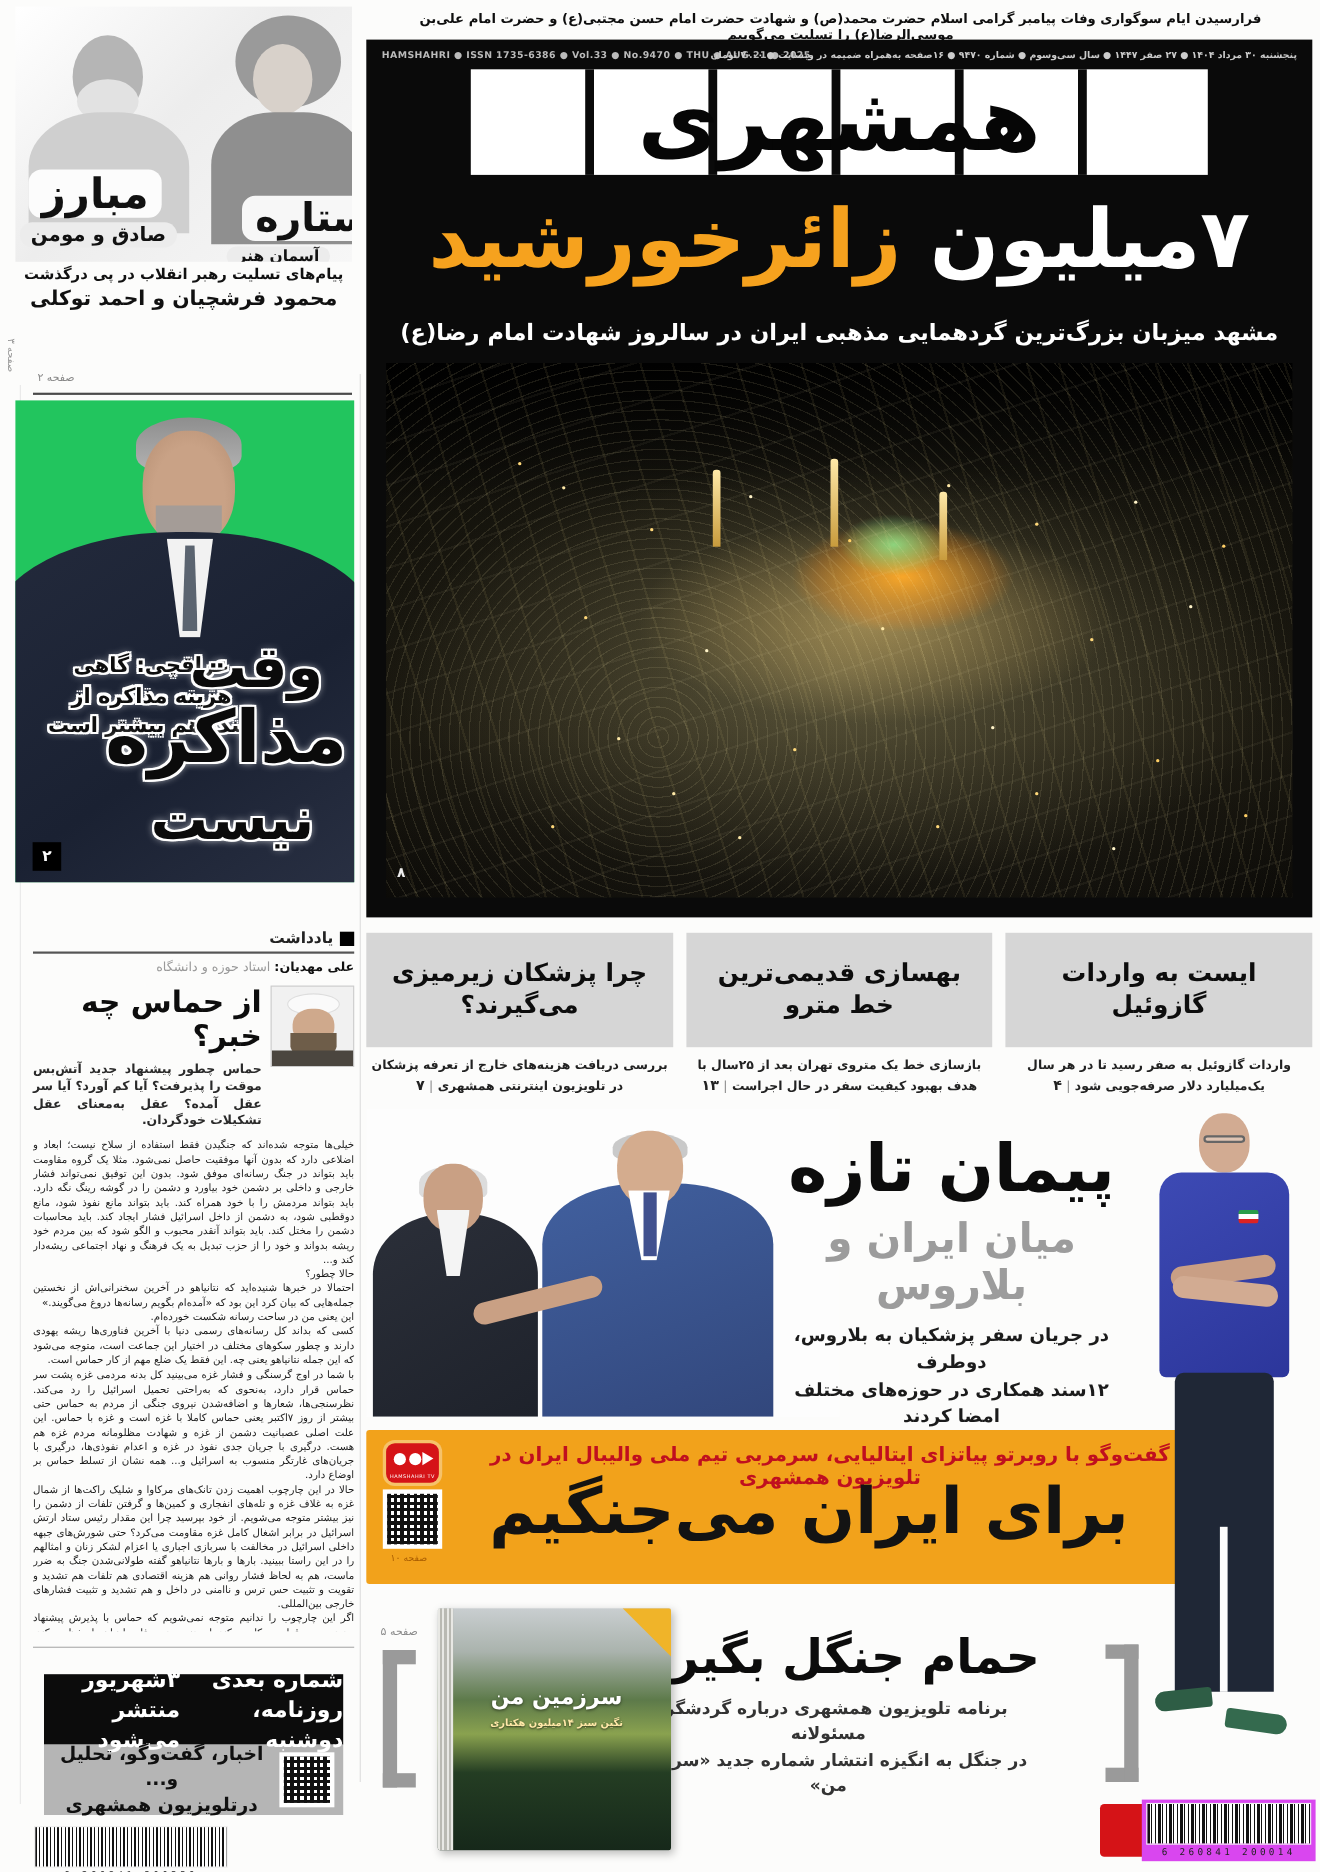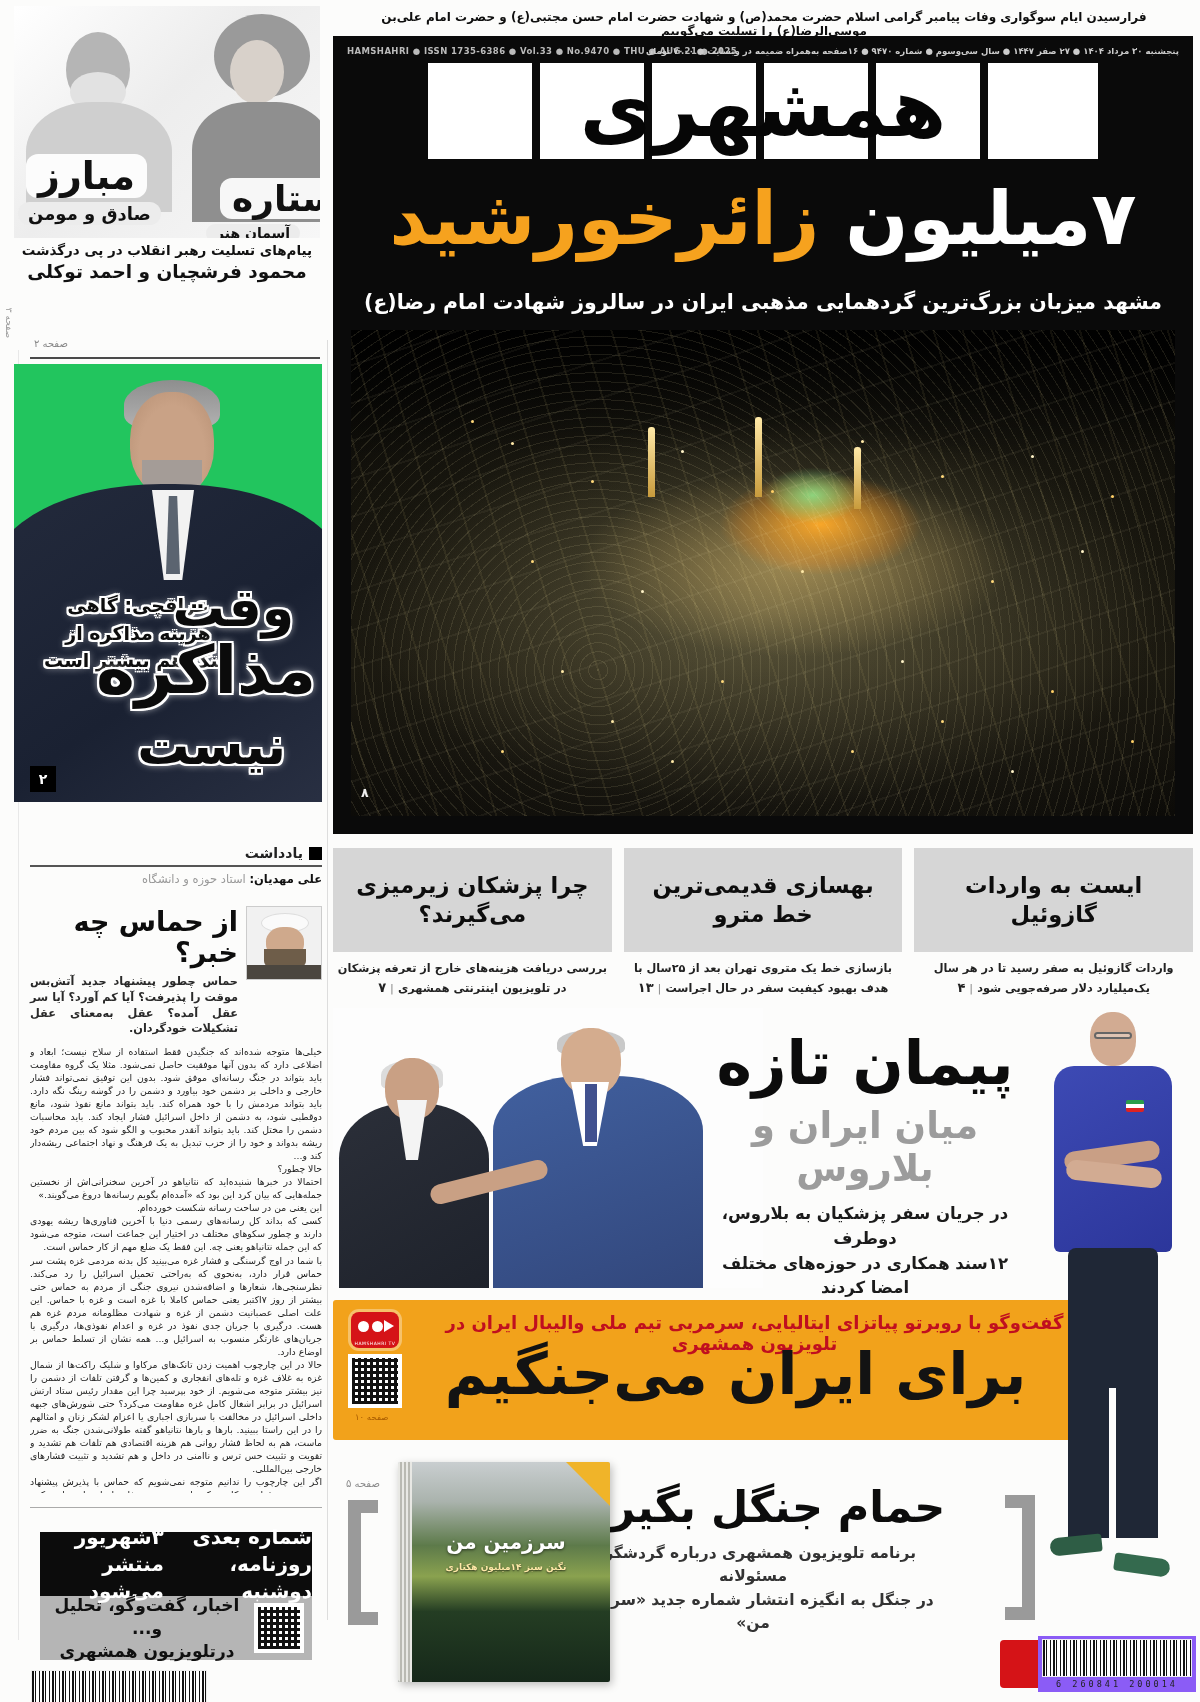--- a/index.html
+++ b/index.html
@@ -61,21 +61,21 @@
 
   
   #note { left:30px; top:845px; width:292px; }
   #note-header { display:flex; align-items:center; gap:6px; }
   #note-square { width:13px; height:13px; background:#000; display:inline-block; }
   #note-label { font-size:14px; font-weight:800; color:#222; }
   #note-hrule { height:2px; background:#555; margin-top:4px; }
   #note-author { margin-top:5px; font-size:11.5px; }
   #note-author b { font-weight:800; color:#111; }
   #note-author span { color:#999; font-weight:400; }
-  #note-headrow { display:flex; gap:8px; margin-top:20px; }
+  #note-headrow { display:flex; gap:8px; margin-top:10px; }
   #cleric { width:76px; height:74px; background:#f1f1f1; border:1px solid #ccc; position:relative; flex:none; overflow:hidden; }
   #cleric .turban { position:absolute; left:14px; top:6px; width:48px; height:20px; background:#fafafa; border:1px solid #ddd; border-radius:50%; }
   #cleric .face { position:absolute; left:19px; top:20px; width:38px; height:32px; background:#cfa98c; border-radius:45%; }
   #cleric .beard { position:absolute; left:17px; top:42px; width:42px; height:22px; background:#6e5d49; border-radius:0 0 45% 45%; }
   #cleric .robe { position:absolute; left:0; top:58px; width:76px; height:16px; background:#4b463f; }
   #note-headblock { flex:1; }
   #note-headline { font-size:27px; font-weight:900; color:#0d0d0d; }
   #note-lead { margin-top:6px; font-size:11.3px; font-weight:600; color:#2a2a2a; line-height:1.4; text-align:justify; }
   #note-body { margin-top:8px; height:448px; overflow:hidden; font-size:9.3px; line-height:1.4;
     color:#1c1c1c; text-align:justify; }
@@ -217,21 +217,21 @@
   #book-spine { position:absolute; left:0; top:0; width:14px; height:100%;
     background:repeating-linear-gradient(90deg,#e8e8e4 0 2px,#b9b9b2 2px 4px); }
   #book-corner { position:absolute; right:0; top:0; width:0; height:0;
     border-top:44px solid #f0b429; border-left:44px solid transparent; }
   #book-title { position:absolute; left:14px; right:10px; top:68px; text-align:center;
     color:#fff; font-size:20px; font-weight:900; text-shadow:0 1px 3px rgba(0,0,0,.6); }
   #book-subtitle { position:absolute; left:14px; right:10px; top:100px; text-align:center;
     color:#ffe9a8; font-size:9px; font-weight:700; text-shadow:0 1px 2px rgba(0,0,0,.7); }
 
   #red-stamp { left:1000px; top:1640px; width:74px; height:48px; background:#D51317; border-radius:4px; z-index:1; }
-  #barcode-right { left:1038px; top:1636px; width:158px; z-index:2; background:#8b5cf6; padding:3px 4px; }
+  #barcode-right { left:1038px; top:1636px; width:158px; z-index:2; background:#d946ef; padding:3px 4px; }
 </style>
 </head>
 <body>
 
 <div id="page">
 
   <div class="vrule" style="left:327px; top:340px; height:1280px;"></div>
   <div class="vrule" style="left:18px; top:350px; height:1290px; background:#e8e8e8;"></div>
 
   <div id="portraits" class="abs">

